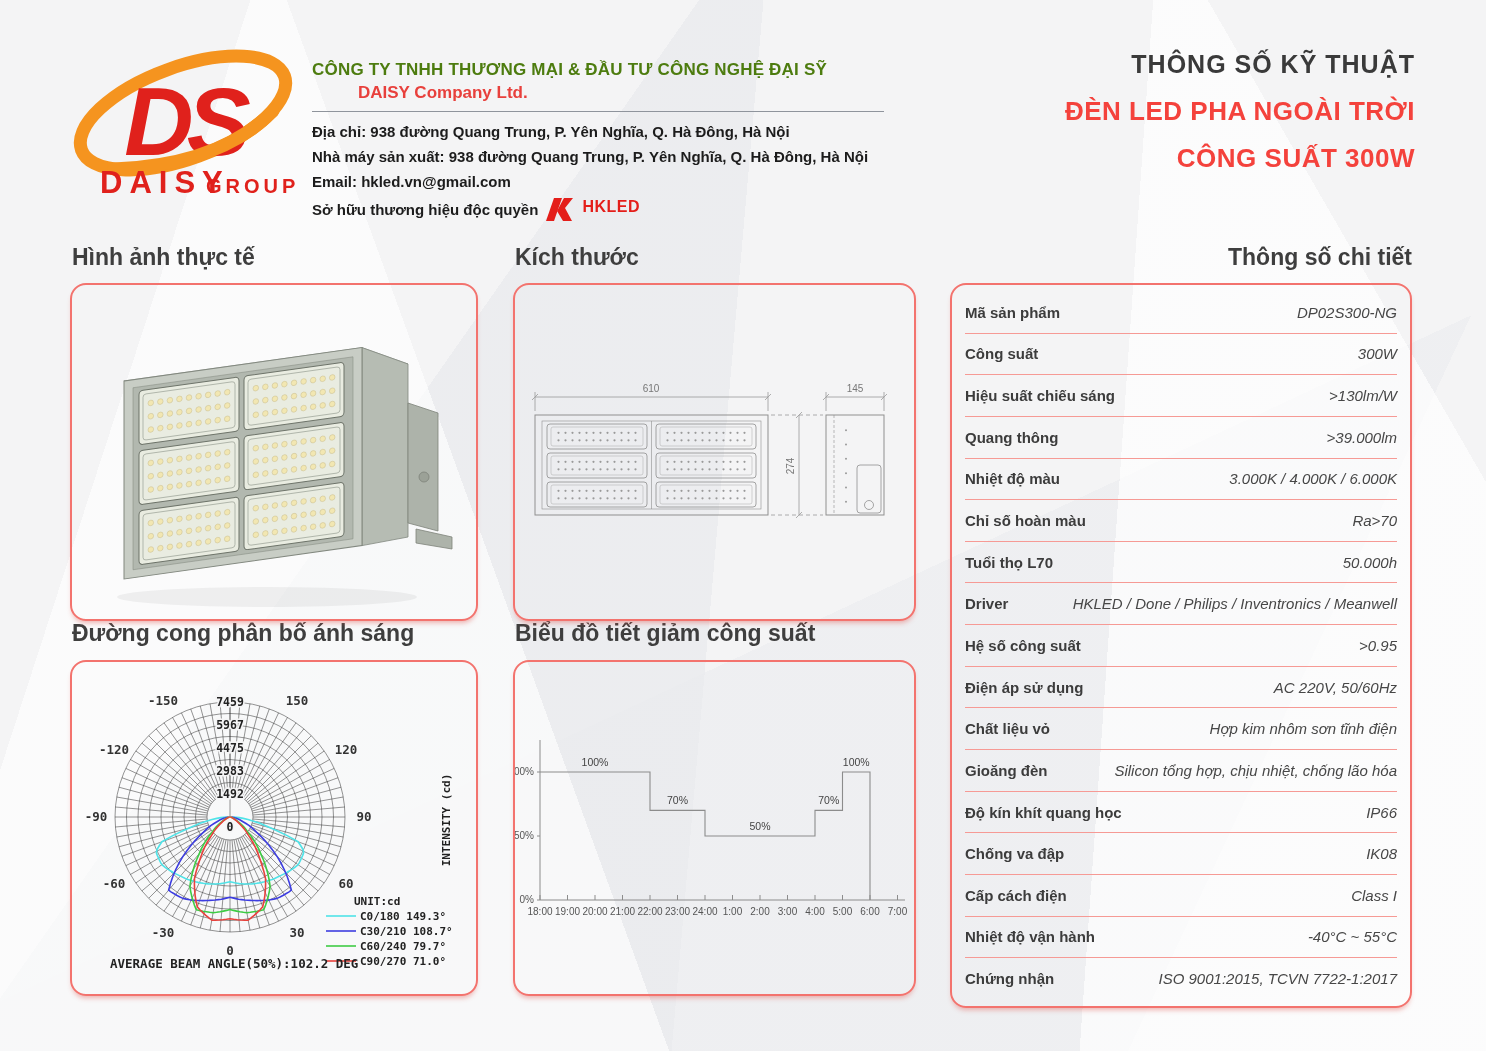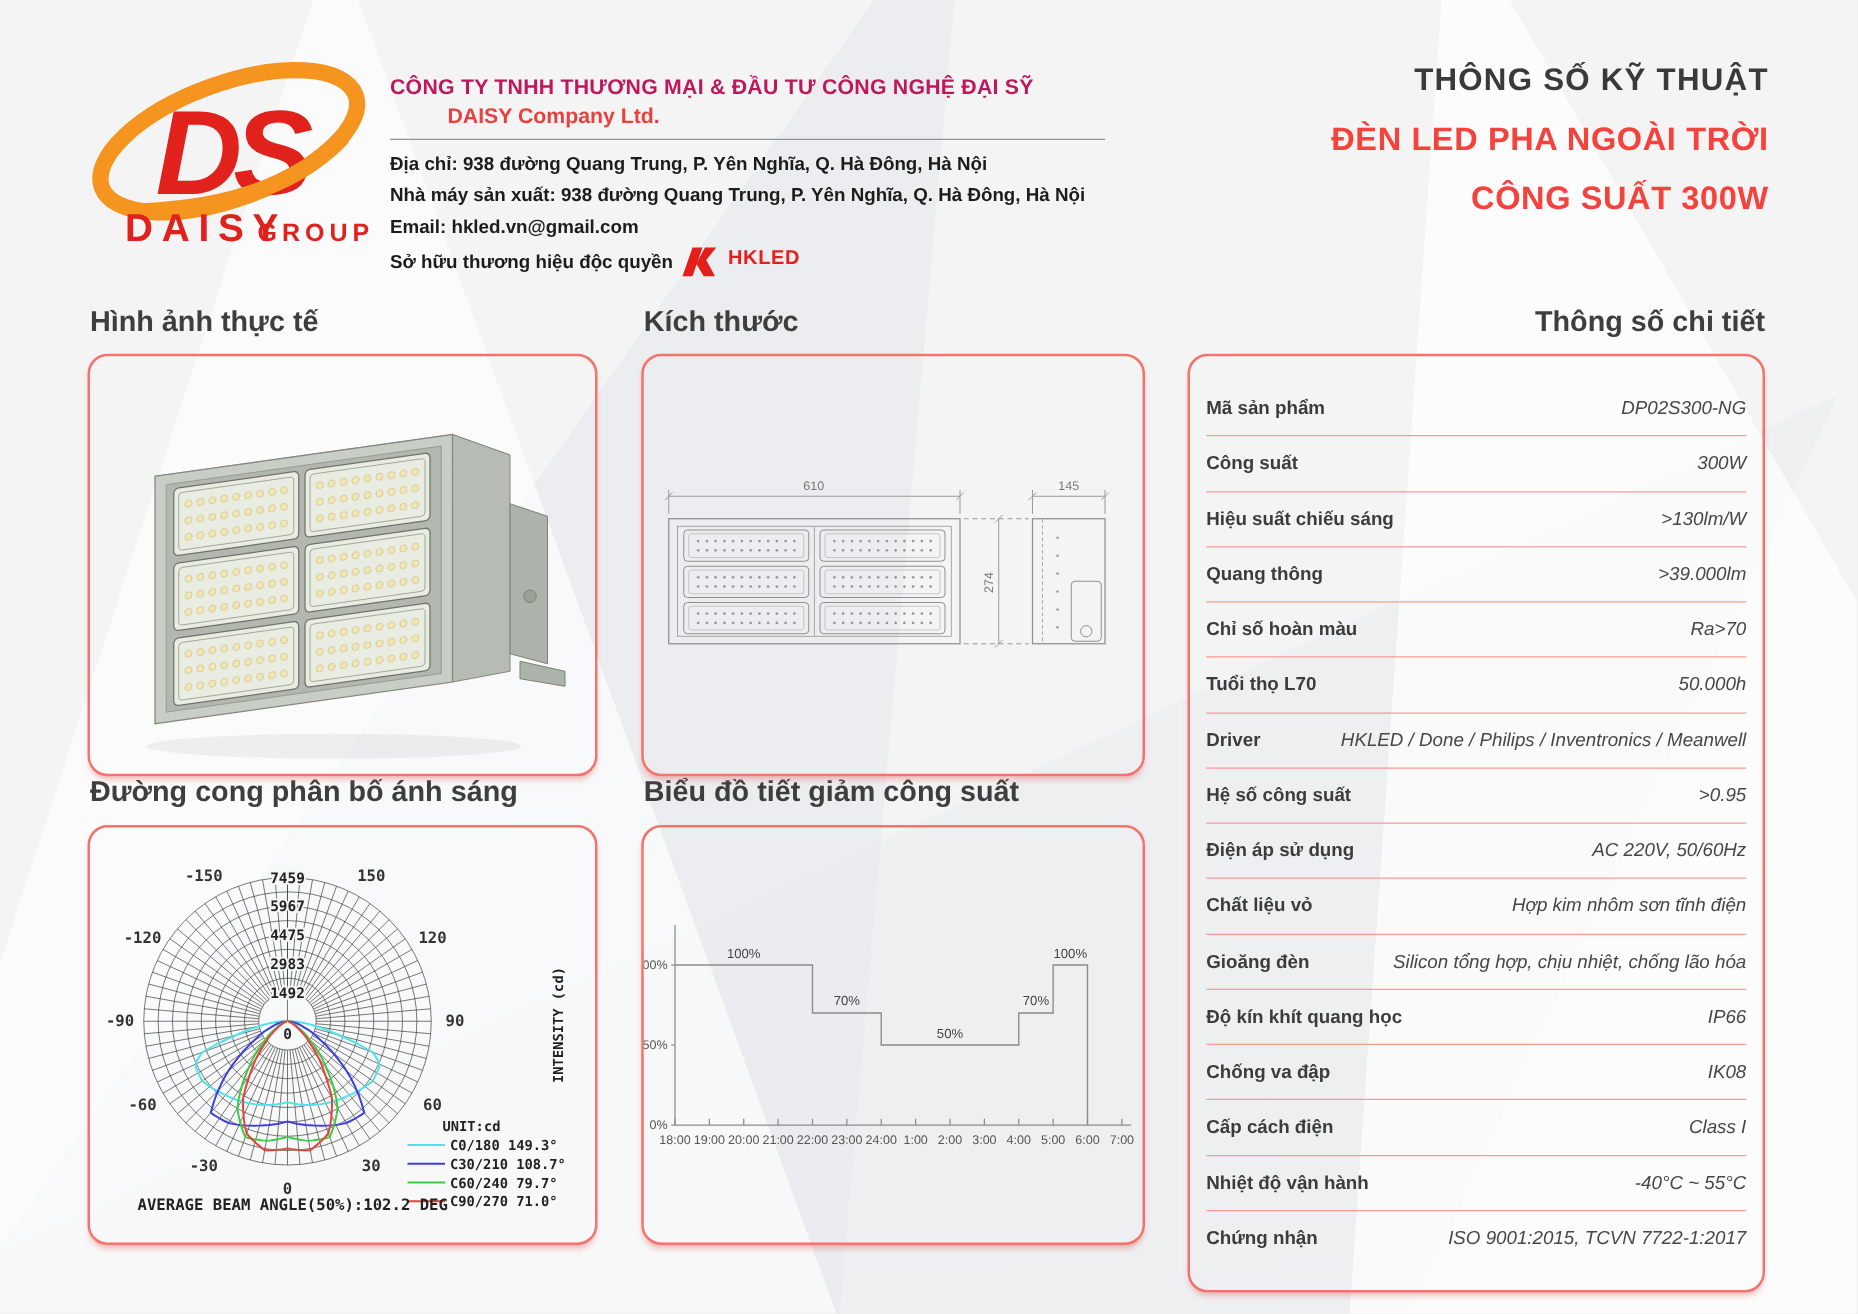--- a/index.html
+++ b/index.html
@@ -11,35 +11,35 @@
     conic-gradient(from 150deg at 78% -8%, rgba(255,255,255,.7) 0 34deg, rgba(0,0,0,0) 34deg),
     conic-gradient(from 205deg at 99% 30%, rgba(236,237,240,.7) 0 40deg, rgba(0,0,0,0) 40deg),
     conic-gradient(from 115deg at 42% 115%, rgba(255,255,255,.6) 0 45deg, rgba(0,0,0,0) 45deg),
     conic-gradient(from 250deg at -5% 75%, rgba(238,238,241,.7) 0 35deg, rgba(0,0,0,0) 35deg);}
   
   .logo{position:absolute;left:68px;top:43px;width:240px;height:164px;}
   .logo-ds{font-family:"Liberation Sans",sans-serif;font-weight:bold;font-style:italic;
            font-size:96px;letter-spacing:-7px;fill:#e0211c;}
   .logo-daisy{font-family:"Liberation Sans",sans-serif;font-weight:bold;fill:#e0211c;}
   .company{position:absolute;left:312px;top:60px;width:600px;}
-  .company-l1{font-size:17px;font-weight:bold;color:#be185d;letter-spacing:.2px;}
+  .company-l1{font-size:17px;font-weight:bold;color:#4d7c0f;letter-spacing:.2px;}
   .company-l2{font-size:17px;font-weight:bold;color:#e8403c;margin-top:3px;margin-left:46px;}
   .company-divider{border:0;border-top:1.5px solid #8f949c;margin:8px 0 7px;width:572px;}
   .company-info{font-size:15px;font-weight:bold;color:#1c1c1c;line-height:25px;}
   .trademark{display:flex;align-items:flex-end;gap:5px;line-height:25px;}
   .hkled-label{font-size:16px;font-weight:bold;color:#e41e1a;letter-spacing:.5px;margin-bottom:3px;}
   .title-block{position:absolute;right:71px;top:50px;text-align:right;}
   .doc-type{font-size:25px;font-weight:bold;color:#3a3a3a;letter-spacing:1px;}
   .prod{font-size:26px;font-weight:bold;color:#f4423c;line-height:47px;letter-spacing:.5px;}
   .prod-wrap{margin-top:9px;}
   
   .section-title{position:absolute;font-size:23px;font-weight:bold;color:#3e3e3e;}
   .section-box{position:absolute;border:2px solid #f3736e;border-radius:16px;
                box-shadow:0 4px 5px -2px rgba(225,90,85,.45);}
-  .spec-box{display:flex;flex-direction:column;padding:20px 0;}
+  .spec-box{display:flex;flex-direction:column;padding:7px 0;}
   .spec-row{flex:1;display:flex;justify-content:space-between;align-items:center;
             margin:0 13px;border-bottom:1px solid #f69a95;}
   .spec-row:last-child{border-bottom:none;}
   .spec-label{font-size:15px;font-weight:bold;color:#3c3c3c;}
   .spec-value{font-size:15px;font-style:italic;color:#474747;text-align:left;}
   
   .pl-tick{font:bold 11.5px "DejaVu Sans Mono",monospace;fill:#222;paint-order:stroke;stroke:#f4f4f5;stroke-width:3px;}
   .pl-ang{font:bold 12.5px "DejaVu Sans Mono",monospace;fill:#333;}
   .pl-legend{font:bold 11px "DejaVu Sans Mono",monospace;fill:#222;}
   .pl-footer{font:bold 12.5px "DejaVu Sans Mono",monospace;fill:#222;}
@@ -697,20 +697,24 @@
       </div>
       <div class="spec-row">
         <span class="spec-label">Hiệu suất chiếu sáng</span>
         <span class="spec-value">&gt;130lm/W</span>
       </div>
       <div class="spec-row">
         <span class="spec-label">Quang thông</span>
         <span class="spec-value">&gt;39.000lm</span>
       </div>
       <div class="spec-row">
+        <span class="spec-label">Nhiệt độ màu</span>
+        <span class="spec-value">3.000K / 4.000K / 6.000K</span>
+      </div>
+      <div class="spec-row">
         <span class="spec-label">Chỉ số hoàn màu</span>
         <span class="spec-value">Ra&gt;70</span>
       </div>
       <div class="spec-row">
         <span class="spec-label">Tuổi thọ L70</span>
         <span class="spec-value">50.000h</span>
       </div>
       <div class="spec-row">
         <span class="spec-label">Driver</span>
         <span class="spec-value">HKLED / Done / Philips / Inventronics / Meanwell</span>

